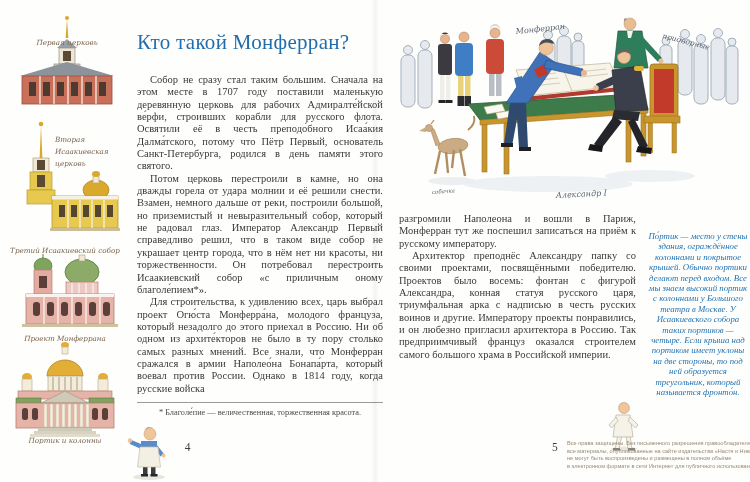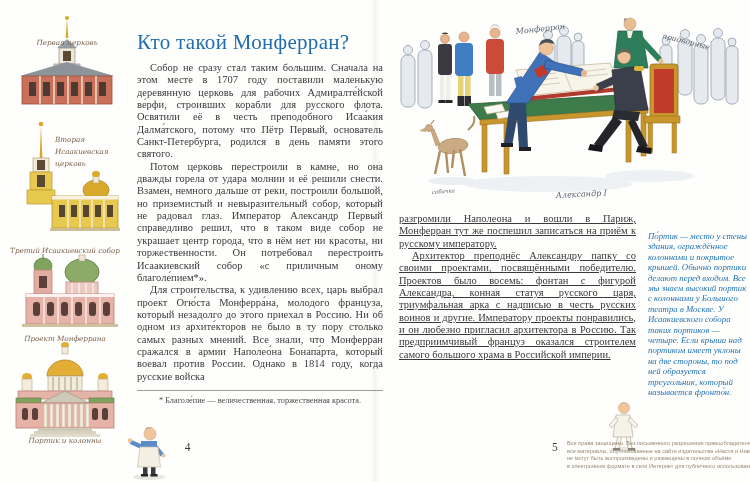--- a/index.html
+++ b/index.html
@@ -8,34 +8,34 @@
     font-family:"Liberation Serif","DejaVu Serif",serif;
     -webkit-font-smoothing:antialiased;
   }
   .spread{position:relative;width:750px;height:482px;background:#fefefc;}
   .spine{position:absolute;left:371px;top:0;width:8px;height:482px;
     background:linear-gradient(90deg,rgba(0,0,0,0) 0%,rgba(0,0,0,0.045) 50%,rgba(0,0,0,0) 100%);}
 
   
   .left-col{position:absolute;left:137px;top:30px;width:246px;}
   .page-title{font-size:21px;line-height:24px;color:#1f6dae;font-weight:normal;
-    letter-spacing:.3px;margin:0 0 8px 0;}
+    letter-spacing:.3px;margin:0 0 20px 0;}
   .bodytext{font-size:10.5px;line-height:12.35px;color:#3a3a3c;text-align:justify;}
   .bodytext p{margin:0;text-indent:13px;}
   .bodytext p.cont{text-indent:0;}
   .footnote-rule{border:none;border-top:1px solid #9a9a9a;margin:7px 0 0 0;width:246px;height:0;}
   .footnote{font-size:8.3px;line-height:10px;color:#4a4a4c;margin-top:5px;text-align:center;}
   .pagenum{position:absolute;top:441px;font-size:11.5px;color:#3f3f42;}
   .pagenum.left{left:0;width:375px;text-align:center;}
   .pagenum.right{left:552px;width:14px;text-align:left;}
 
   
-  .right-col{position:absolute;left:399px;top:213px;width:237px;text-decoration:underline;}
+  .right-col{position:absolute;left:399px;top:213px;width:237px;}
   .margin-note{position:absolute;left:648px;top:231px;width:100px;
-    font-size:8.8px;line-height:10.4px;font-style:italic;color:#2173b4;text-align:left;}
+    font-size:8.8px;line-height:10.4px;font-style:italic;color:#2173b4;text-align:center;}
   .copyright{position:absolute;left:567px;top:440px;width:182px;
     font-size:5.6px;line-height:7.6px;color:#9a8a72;font-family:"Liberation Sans","DejaVu Sans",sans-serif;}
   .copyright div{white-space:nowrap;}
 
   svg text{user-select:none;}
   .figcap{fill:#7a624c;font-size:7.2px;font-style:italic;font-family:"DejaVu Serif",serif;}
   .scenelabel{fill:#596270;font-style:italic;font-family:"DejaVu Serif",serif;}
 
   .abs{position:absolute;}
 </style>

